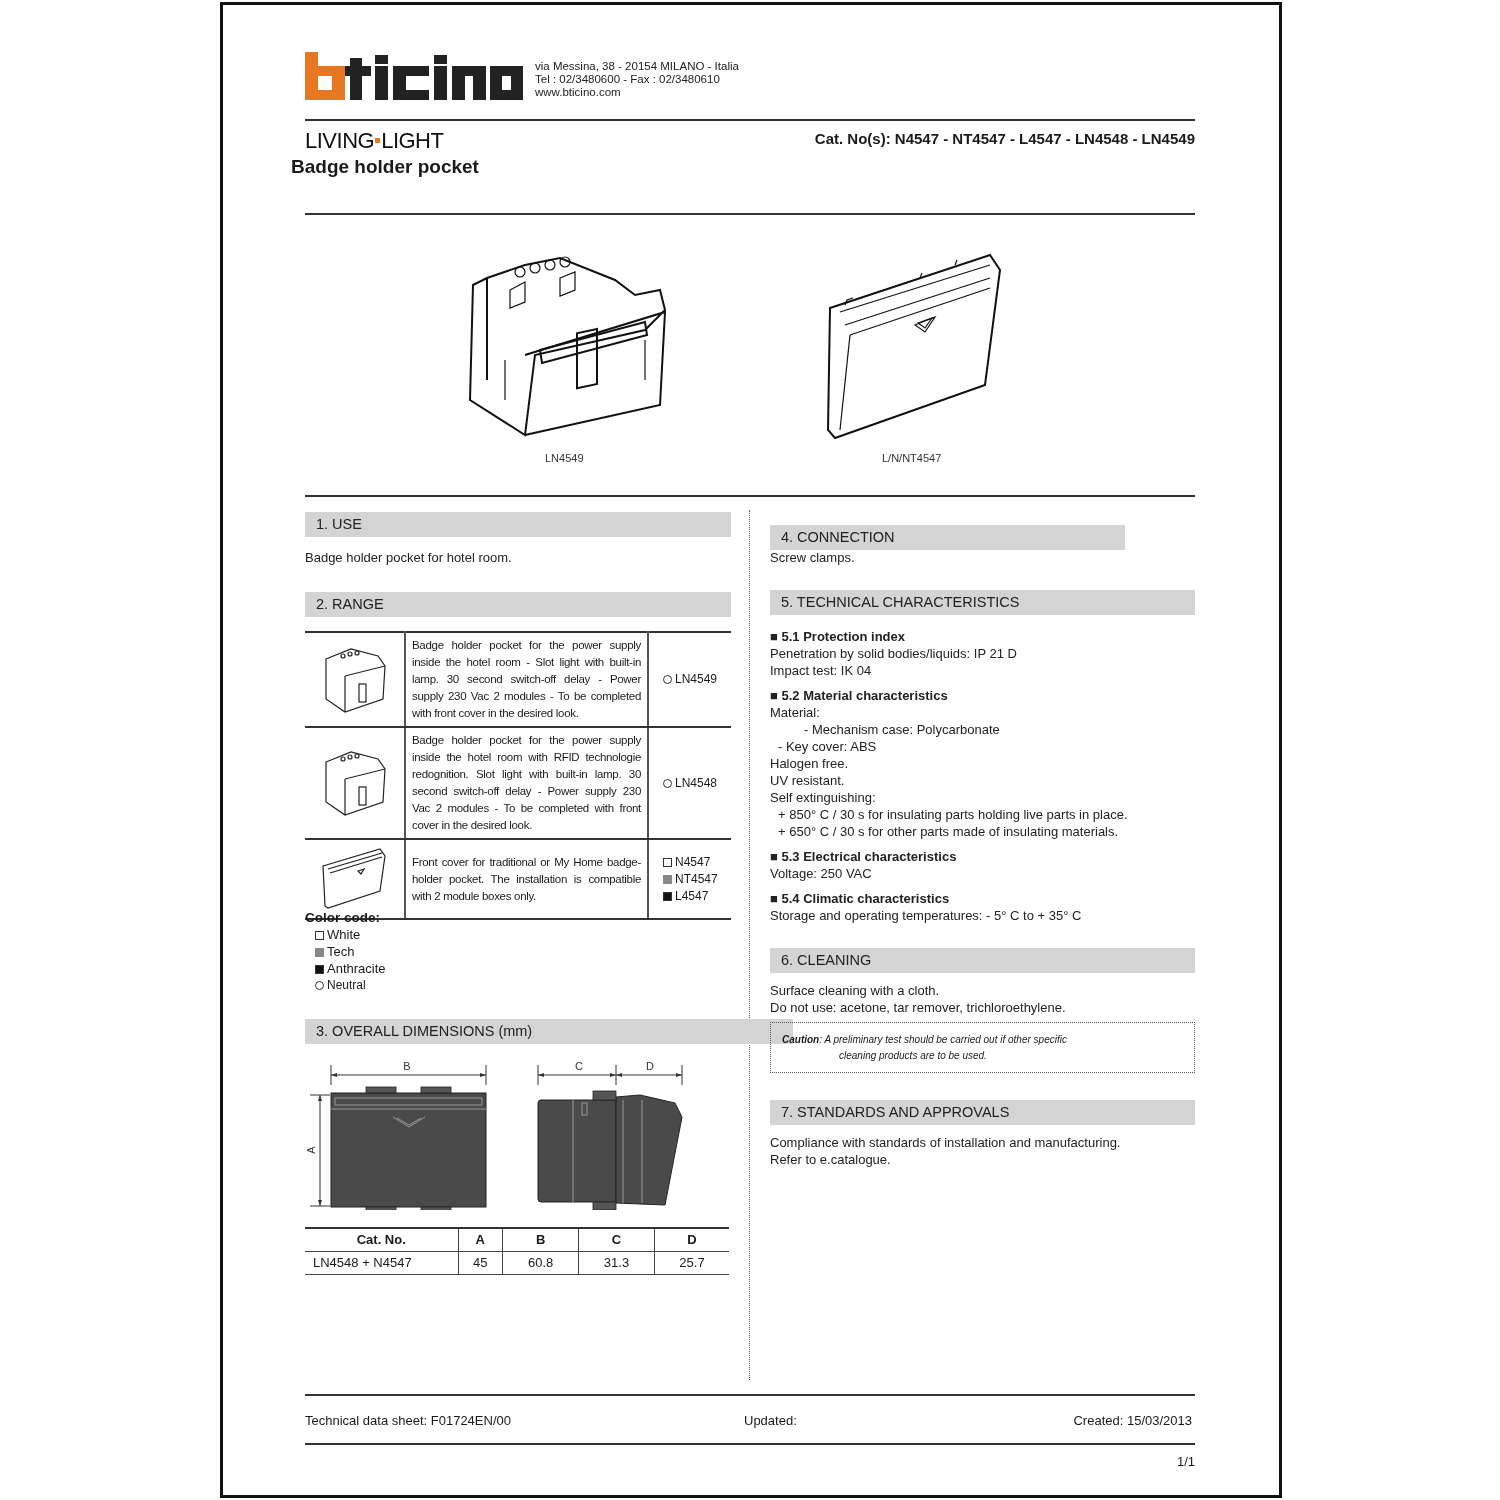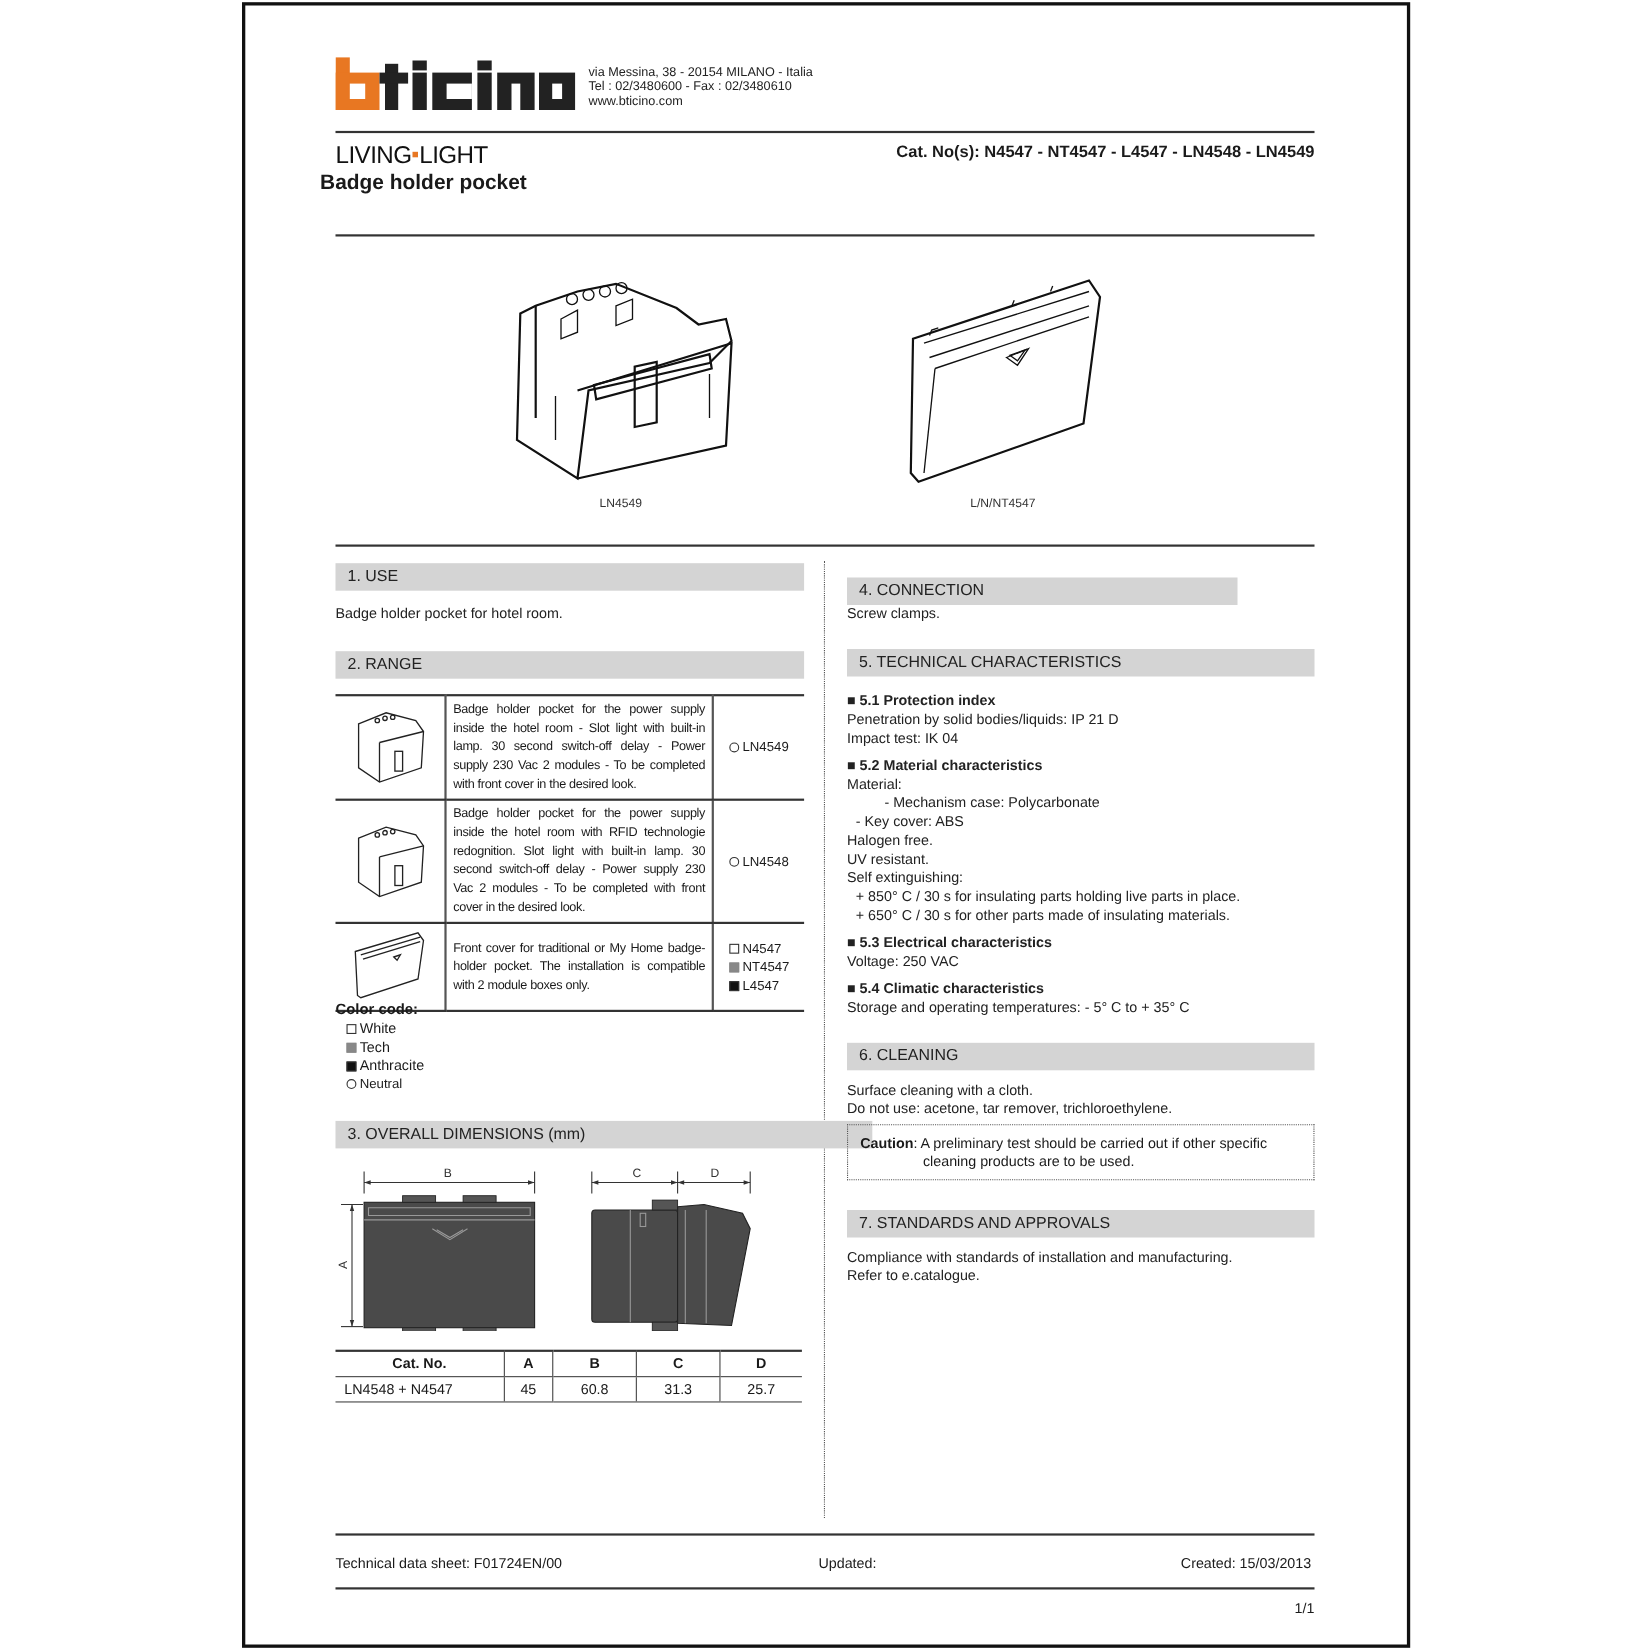--- a/index.html
+++ b/index.html
@@ -29,21 +29,21 @@
   .colorcode { position:absolute; left:305px; top: 909px; font-size: 13px; line-height: 17px; }
   .colorcode .lbl { font-weight: bold; font-size: 13.5px; }
   .colorcode .it { padding-left: 10px; }
   table.dims { position: absolute; left: 305px; top: 1227px; width: 424px; border-collapse: collapse; font-size: 13px; }
   table.dims th, table.dims td { height: 23px; text-align: center; border-left: 1.5px solid #444; margin-top: 12px; }
   table.dims th:first-child, table.dims td:first-child { border-left: none; }
   table.dims th { font-weight: bold; border-top: 2px solid #333; border-bottom: 1.5px solid #444;}
   table.dims td { border-bottom: 1.5px solid #444; }
   table.dims td.cat { text-align: left; padding-left: 8px; }
   .subh { font-weight: bold; }
-  .caution { position:absolute; left:770px; top: 1022px; width: 425px; height: 51px; border: 1.5px dotted #555; font-size: 13px; line-height: 16px; padding: 9px 0 0 11px;}
+  .caution { position:absolute; left:770px; top: 1022px; width: 425px; height: 51px; border: 1.5px dotted #555; font-size: 10px; line-height: 16px; padding: 9px 0 0 11px; font-style: italic;}
   .footer { position: absolute; top: 1413px; font-size: 13px; }
 </style>
 </head>
 <body>
 
 <div class="page-frame"></div>
 
 <svg class="abs logo" viewBox="0 0 218 50">
   <rect x="0" y="0" width="13" height="48" fill="#e87722"></rect>
   <rect x="0" y="14" width="40" height="34" fill="#e87722"></rect>

